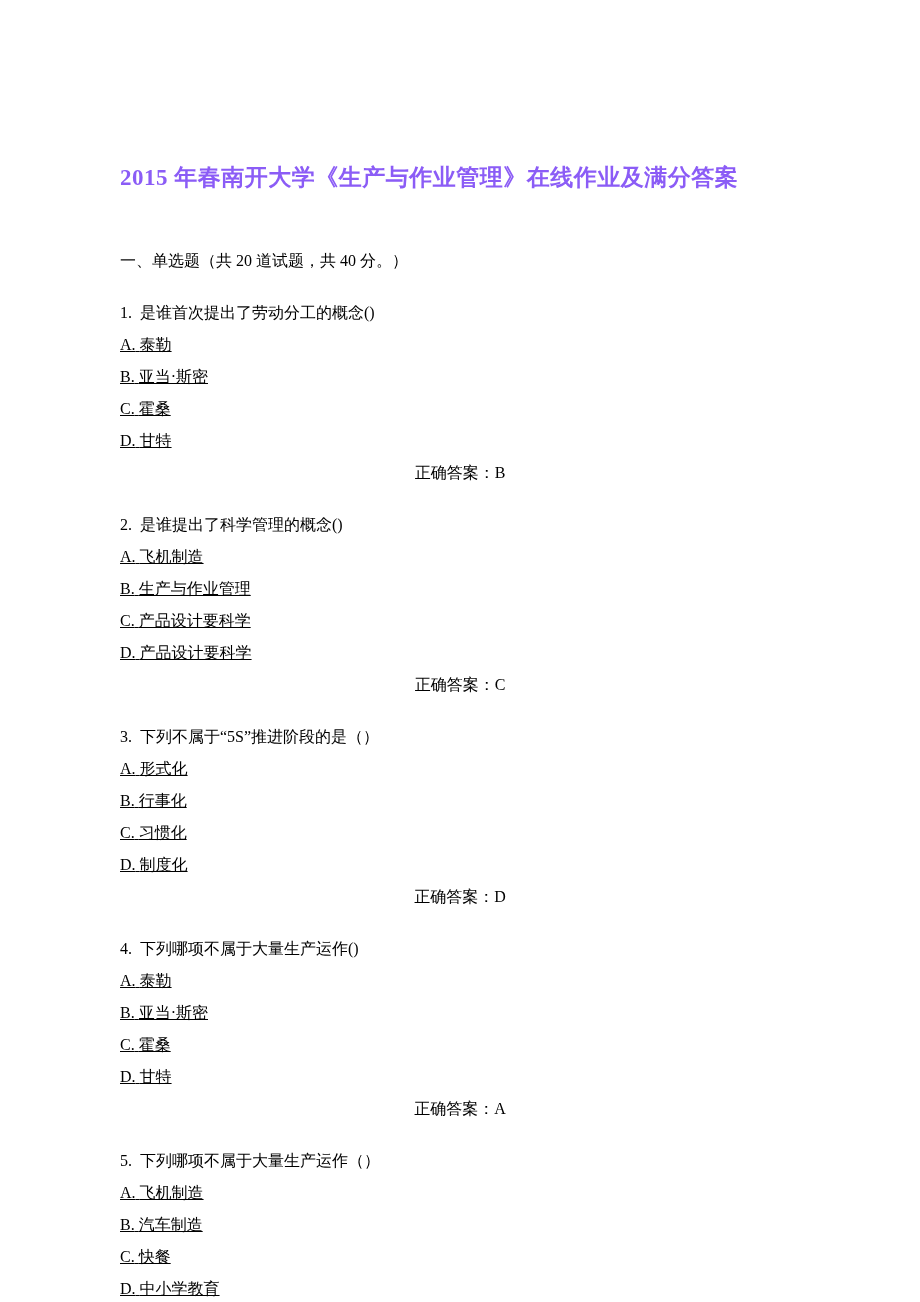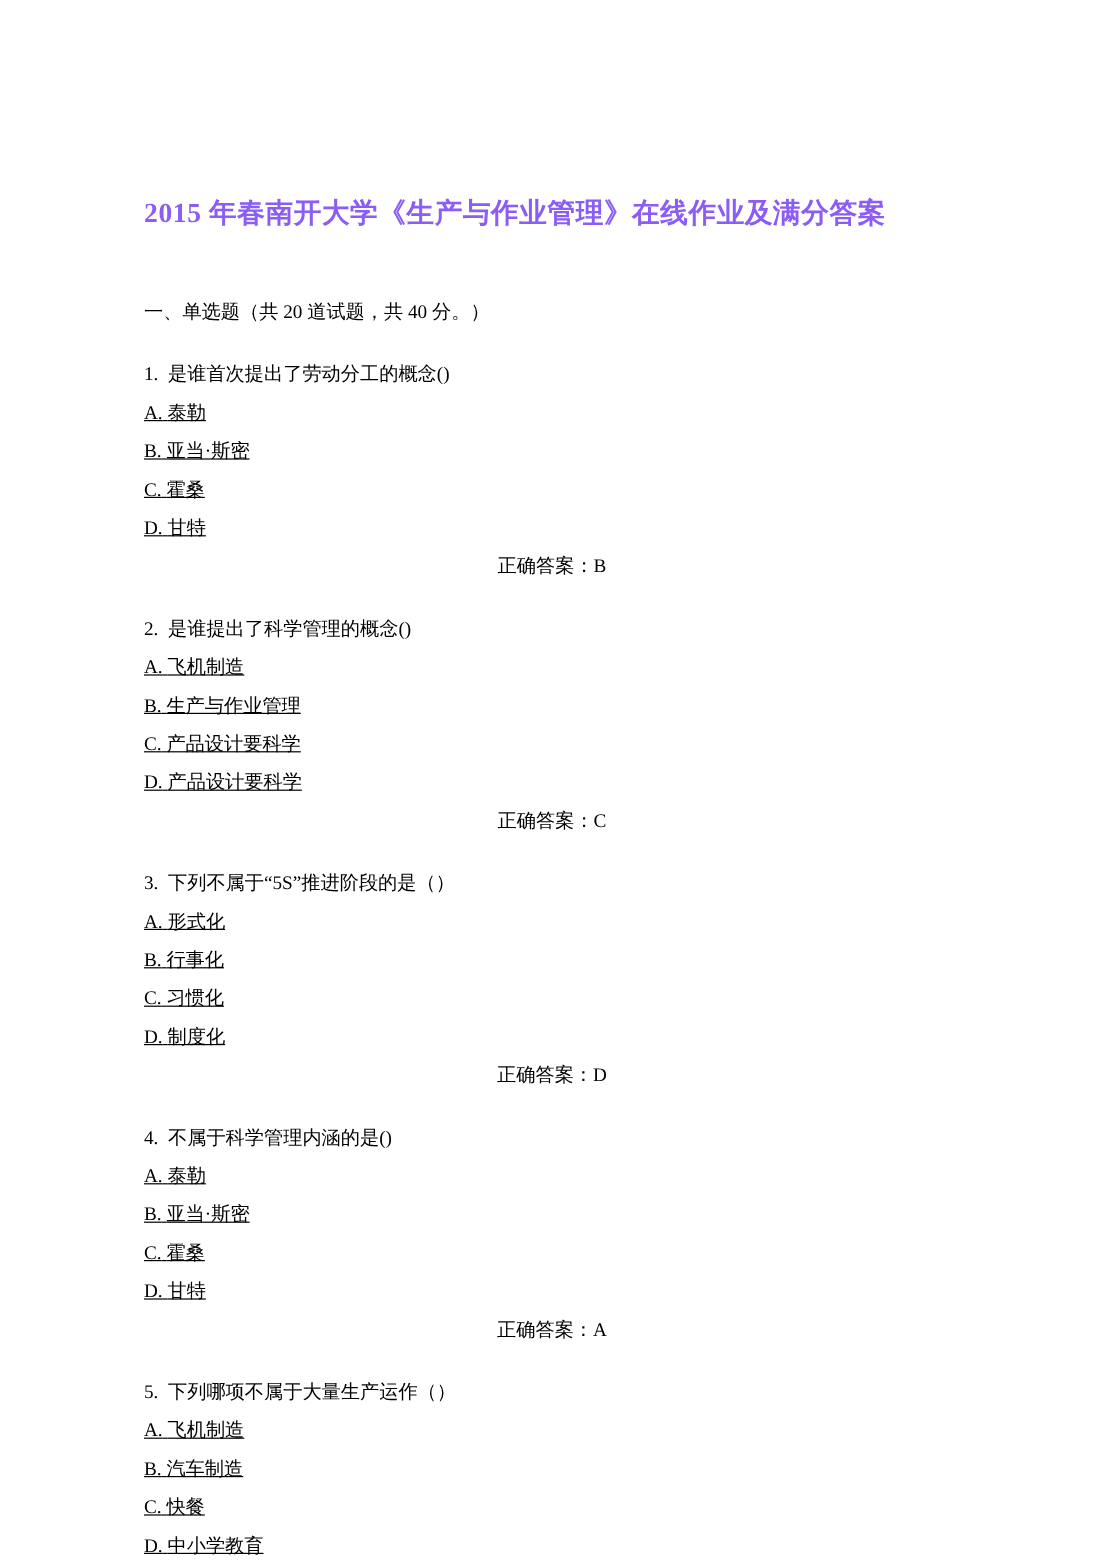--- a/index.html
+++ b/index.html
@@ -79,21 +79,21 @@
 <div class="question-stem">
   <span class="q-label">3.&nbsp;</span>&nbsp;<span>下列不属于“5S”推进阶段的是（）</span>
 </div>
 <div class="option"><span class="opt-label">A.</span> <span class="opt-text">形式化</span></div>
 <div class="option"><span class="opt-label">B.</span> <span class="opt-text">行事化</span></div>
 <div class="option"><span class="opt-label">C.</span> <span class="opt-text">习惯化</span></div>
 <div class="option"><span class="opt-label">D.</span> <span class="opt-text">制度化</span></div>
 <div class="answer"><span>正确答案：</span><span>D</span></div>
 
 <div class="question-stem">
-  <span class="q-label">4.&nbsp;</span>&nbsp;<span>不属于科学管理内涵的是()</span>
+  <span class="q-label">4.&nbsp;</span>&nbsp;<span>下列哪项不属于大量生产运作()</span>
 </div>
 <div class="option"><span class="opt-label">A.</span> <span class="opt-text">泰勒</span></div>
 <div class="option"><span class="opt-label">B.</span> <span class="opt-text">亚当·斯密</span></div>
 <div class="option"><span class="opt-label">C.</span> <span class="opt-text">霍桑</span></div>
 <div class="option"><span class="opt-label">D.</span> <span class="opt-text">甘特</span></div>
 <div class="answer"><span>正确答案：</span><span>A</span></div>
 
 <div class="question-stem">
   <span class="q-label">5.&nbsp;</span>&nbsp;<span>下列哪项不属于大量生产运作（）</span>
 </div>

